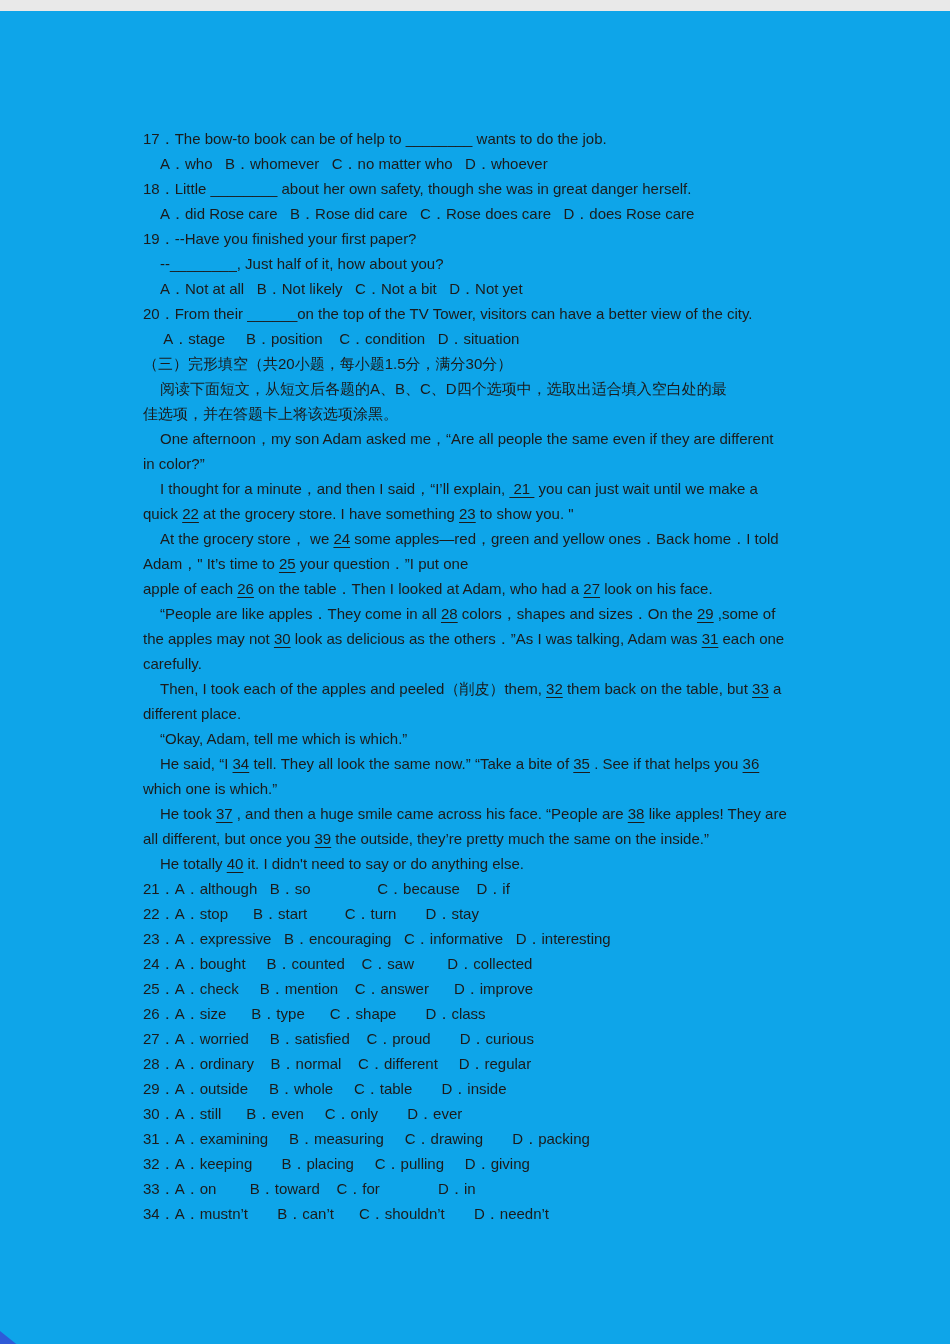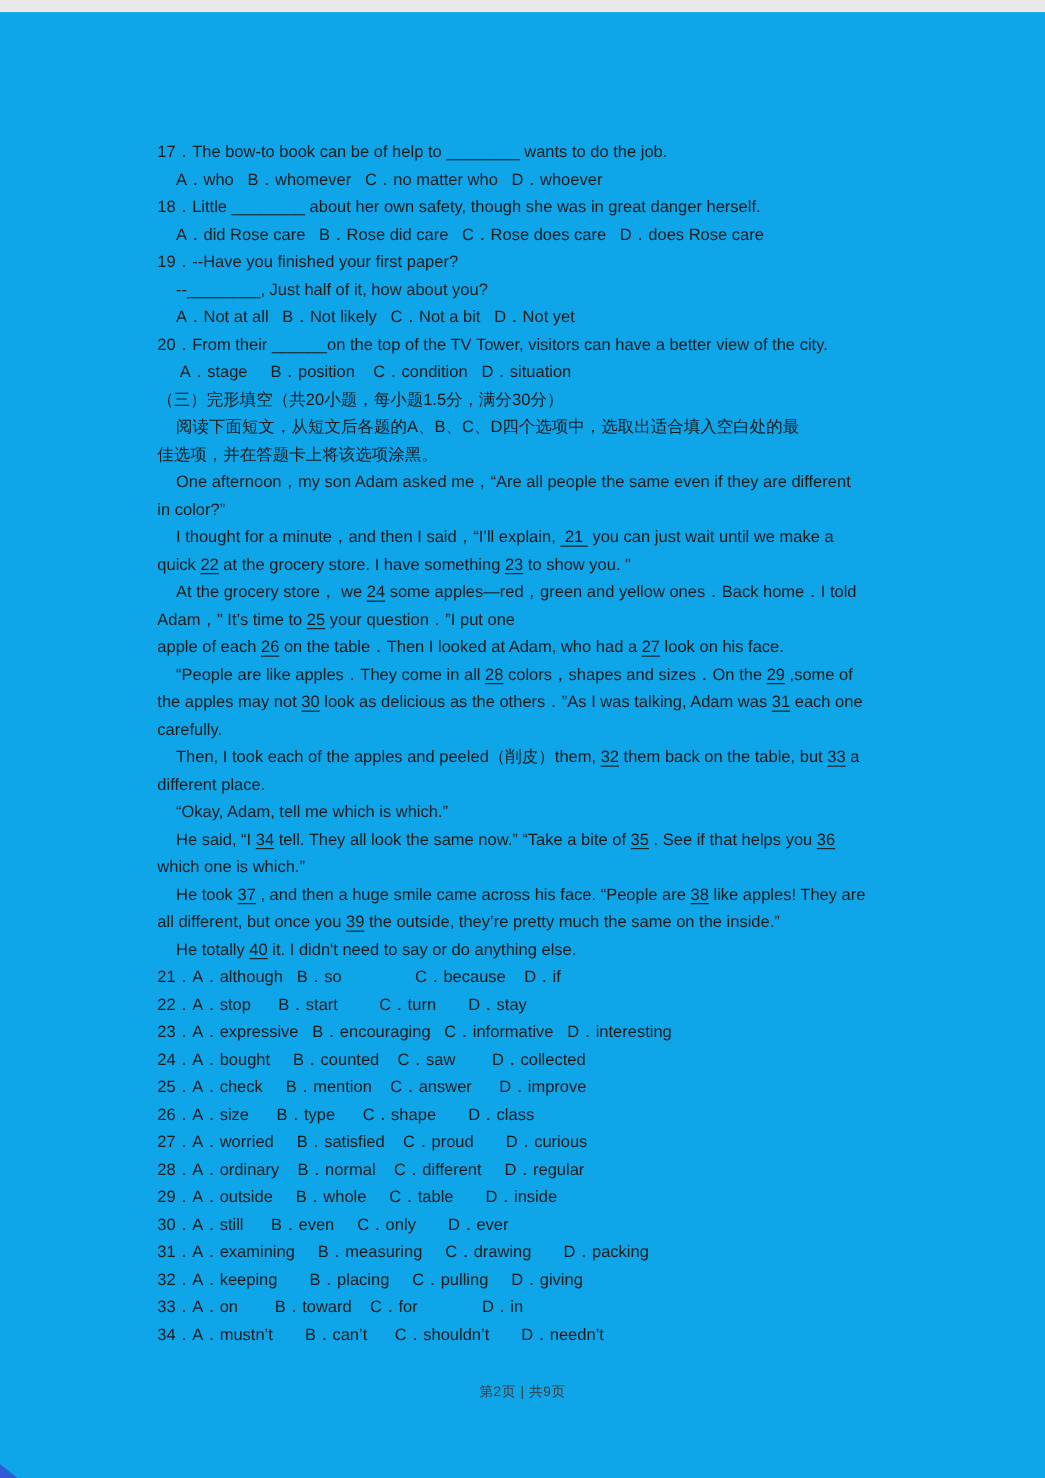--- a/index.html
+++ b/index.html
@@ -44,15 +44,14 @@
     height: 0;
     border-bottom: 24px solid #2e5bd8;
     border-right: 30px solid transparent;
   }
 </style>
 </head>
 <body>
 
 <div class="page">
   <div class="content"><div class="line">17．The bow-to book can be of help to ________ wants to do the job.</div><div class="line indent-1">A．who   B．whomever   C．no matter who   D．whoever</div><div class="line">18．Little ________ about her own safety, though she was in great danger herself.</div><div class="line indent-1">A．did Rose care   B．Rose did care   C．Rose does care   D．does Rose care</div><div class="line">19．--Have you finished your first paper?</div><div class="line indent-1">--________, Just half of it, how about you?</div><div class="line indent-1">A．Not at all   B．Not likely   C．Not a bit   D．Not yet</div><div class="line">20．From their ______on the top of the TV Tower, visitors can have a better view of the city.</div><div class="line indent-1"> A．stage     B．position    C．condition   D．situation</div><div class="line">（三）完形填空（共20小题，每小题1.5分，满分30分）</div><div class="line indent-1">阅读下面短文，从短文后各题的A、B、C、D四个选项中，选取出适合填入空白处的最</div><div class="line">佳选项，并在答题卡上将该选项涂黑。</div><div class="line indent-1">One afternoon，my son Adam asked me，“Are all people the same even if they are different</div><div class="line">in color?”</div><div class="line indent-1">I thought for a minute，and then I said，“I’ll explain, <u> 21 </u> you can just wait until we make a</div><div class="line">quick <u>22</u> at the grocery store. I have something <u>23</u> to show you. "</div><div class="line indent-1">At the grocery store， we <u>24</u> some apples—red，green and yellow ones．Back home．I told</div><div class="line">Adam，" It’s time to <u>25</u> your question．”I put one</div><div class="line">apple of each <u>26</u> on the table．Then I looked at Adam, who had a <u>27</u> look on his face.</div><div class="line indent-1">“People are like apples．They come in all <u>28</u> colors，shapes and sizes．On the <u>29</u> ,some of</div><div class="line">the apples may not <u>30</u> look as delicious as the others．”As I was talking, Adam was <u>31</u> each one</div><div class="line">carefully.</div><div class="line indent-1">Then, I took each of the apples and peeled（削皮）them, <u>32</u> them back on the table, but <u>33</u> a</div><div class="line">different place.</div><div class="line indent-1">“Okay, Adam, tell me which is which.”</div><div class="line indent-1">He said, “I <u>34</u> tell. They all look the same now.” “Take a bite of <u>35</u> . See if that helps you <u>36</u></div><div class="line">which one is which.”</div><div class="line indent-1">He took <u>37</u> , and then a huge smile came across his face. “People are <u>38</u> like apples! They are</div><div class="line">all different, but once you <u>39</u> the outside, they’re pretty much the same on the inside.”</div><div class="line indent-1">He totally <u>40</u> it. I didn't need to say or do anything else.</div><div class="line">21．A．although   B．so                C．because    D．if</div><div class="line">22．A．stop      B．start         C．turn       D．stay</div><div class="line">23．A．expressive   B．encouraging   C．informative   D．interesting</div><div class="line">24．A．bought     B．counted    C．saw        D．collected</div><div class="line">25．A．check     B．mention    C．answer      D．improve</div><div class="line">26．A．size      B．type      C．shape       D．class</div><div class="line">27．A．worried     B．satisfied    C．proud       D．curious</div><div class="line">28．A．ordinary    B．normal    C．different     D．regular</div><div class="line">29．A．outside     B．whole     C．table       D．inside</div><div class="line">30．A．still      B．even     C．only       D．ever</div><div class="line">31．A．examining     B．measuring     C．drawing       D．packing</div><div class="line">32．A．keeping       B．placing     C．pulling     D．giving</div><div class="line">33．A．on        B．toward    C．for              D．in</div><div class="line">34．A．mustn’t       B．can’t      C．shouldn’t       D．needn’t</div></div>
-  <div class="footer">第2页 | 共9页</div>
   <div class="corner-artifact" style="border-bottom-color: rgb(46, 91, 216);"></div>
 </div>
 
 </body></html>

